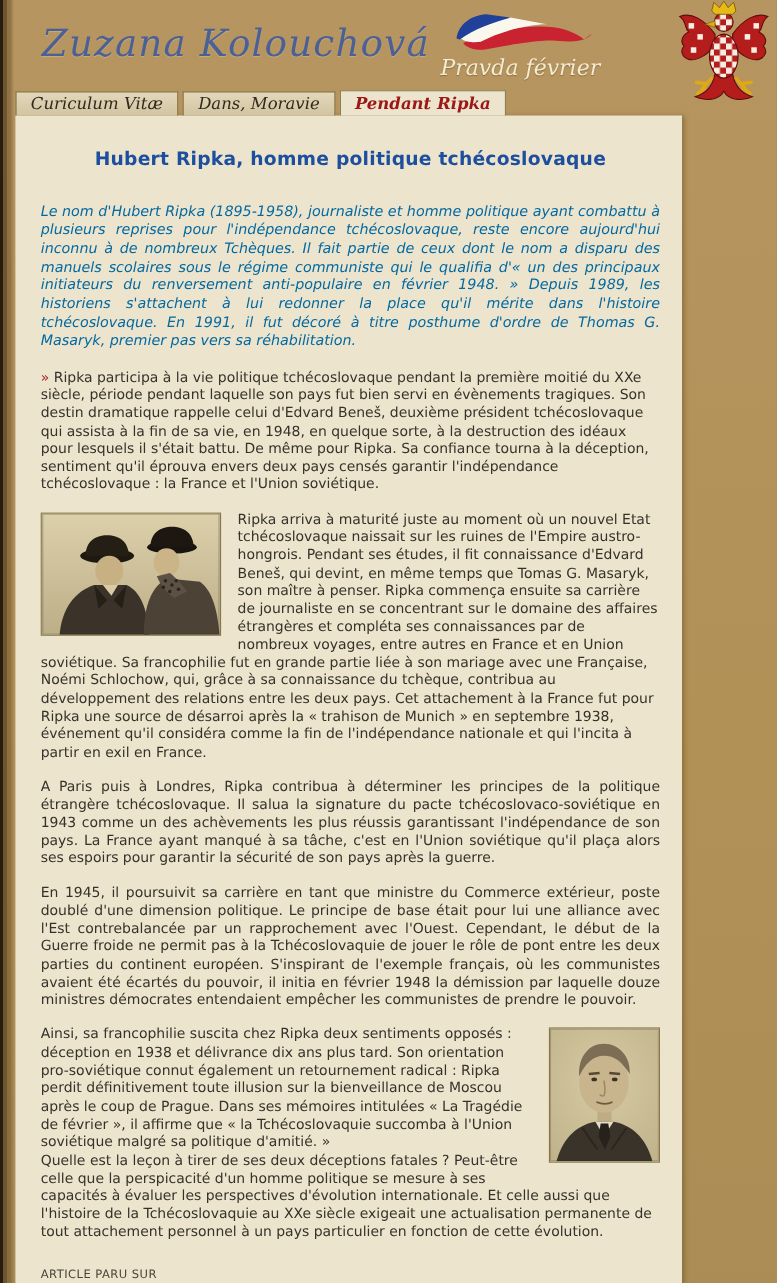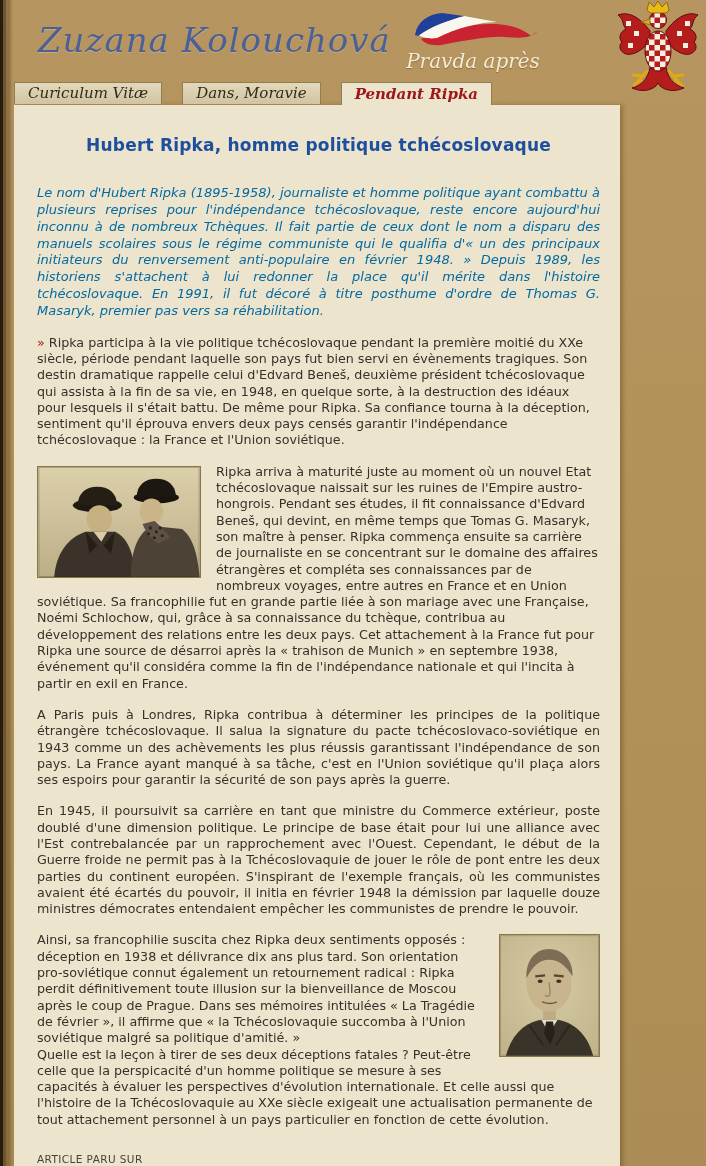--- a/index.html
+++ b/index.html
@@ -23,21 +23,21 @@
     text-shadow:0 1px 1px rgba(255,245,220,.25);
   }
   .logo-block { position:absolute; left:388px; top:8px; width:170px; text-align:center; }
   .flag-icon { display:block; margin:0 auto; }
   .motto {
     font-family:"DejaVu Serif", serif; font-style:italic; font-size:20px;
     color:#f3ecd4; margin-top:1px; text-shadow:0 1px 1px rgba(90,60,20,.45);
   }
   .crest { position:absolute; right:6px; top:1px; }
   
-  .tabs { position:relative; margin-left:14px; height:23px; display:flex; gap:20px; align-items:flex-start; z-index:3; }
+  .tabs { position:relative; margin-left:14px; height:23px; display:flex; gap:4px; align-items:center; z-index:3; }
   .tab {
     display:block; height:22px; line-height:21px; padding:0 13px;
     background:linear-gradient(180deg,#e4d8bb,#d1c4a1);
     border:1px solid #8f7d54; border-bottom:none;
     font-family:"DejaVu Serif", serif; font-style:italic; font-size:15px; color:#2f2a1c;
     text-decoration:none; cursor:pointer; white-space:nowrap;
   }
   .tab.active {
     background:#ece4cd; color:#9c1717; height:23px; line-height:22px; font-weight:bold;
   }
@@ -77,21 +77,21 @@
 
   <div class="header">
     <div class="site-title">Zuzana Kolouchová</div>
 
     <div class="logo-block">
       <svg class="flag-icon" width="132" height="40" viewBox="0 0 132 40">
         <path d="M14,31 C36,22 62,16 84,16 C101,16 115,20 124,28 C127,26 129,24 131,23 C124,31 112,30 98,29 C82,28 56,33 34,37 C24,38 17,35 14,31 Z" fill="#c92230"></path>
         <path d="M12,27 C28,16 44,10 57,8 L90,14 C74,14 49,20 30,30 C23,31 15,30 12,27 Z" fill="#faf7ef"></path>
         <path d="M8,27 C10,14 21,6 35,5 L57,8 C43,12 24,18 11,28 Z" fill="#21409a"></path>
       </svg>
-      <div class="motto">Pravda après</div>
+      <div class="motto">Pravda février</div>
     </div>
 
     <svg class="crest" width="84" height="97" viewBox="0 0 84 97">
       <defs>
         <pattern id="chk" width="11" height="11" patternUnits="userSpaceOnUse">
           <rect width="11" height="11" fill="#f5efe2"></rect>
           <rect width="5.5" height="5.5" fill="#b51c1c"></rect>
           <rect x="5.5" y="5.5" width="5.5" height="5.5" fill="#b51c1c"></rect>
         </pattern>
       </defs>

